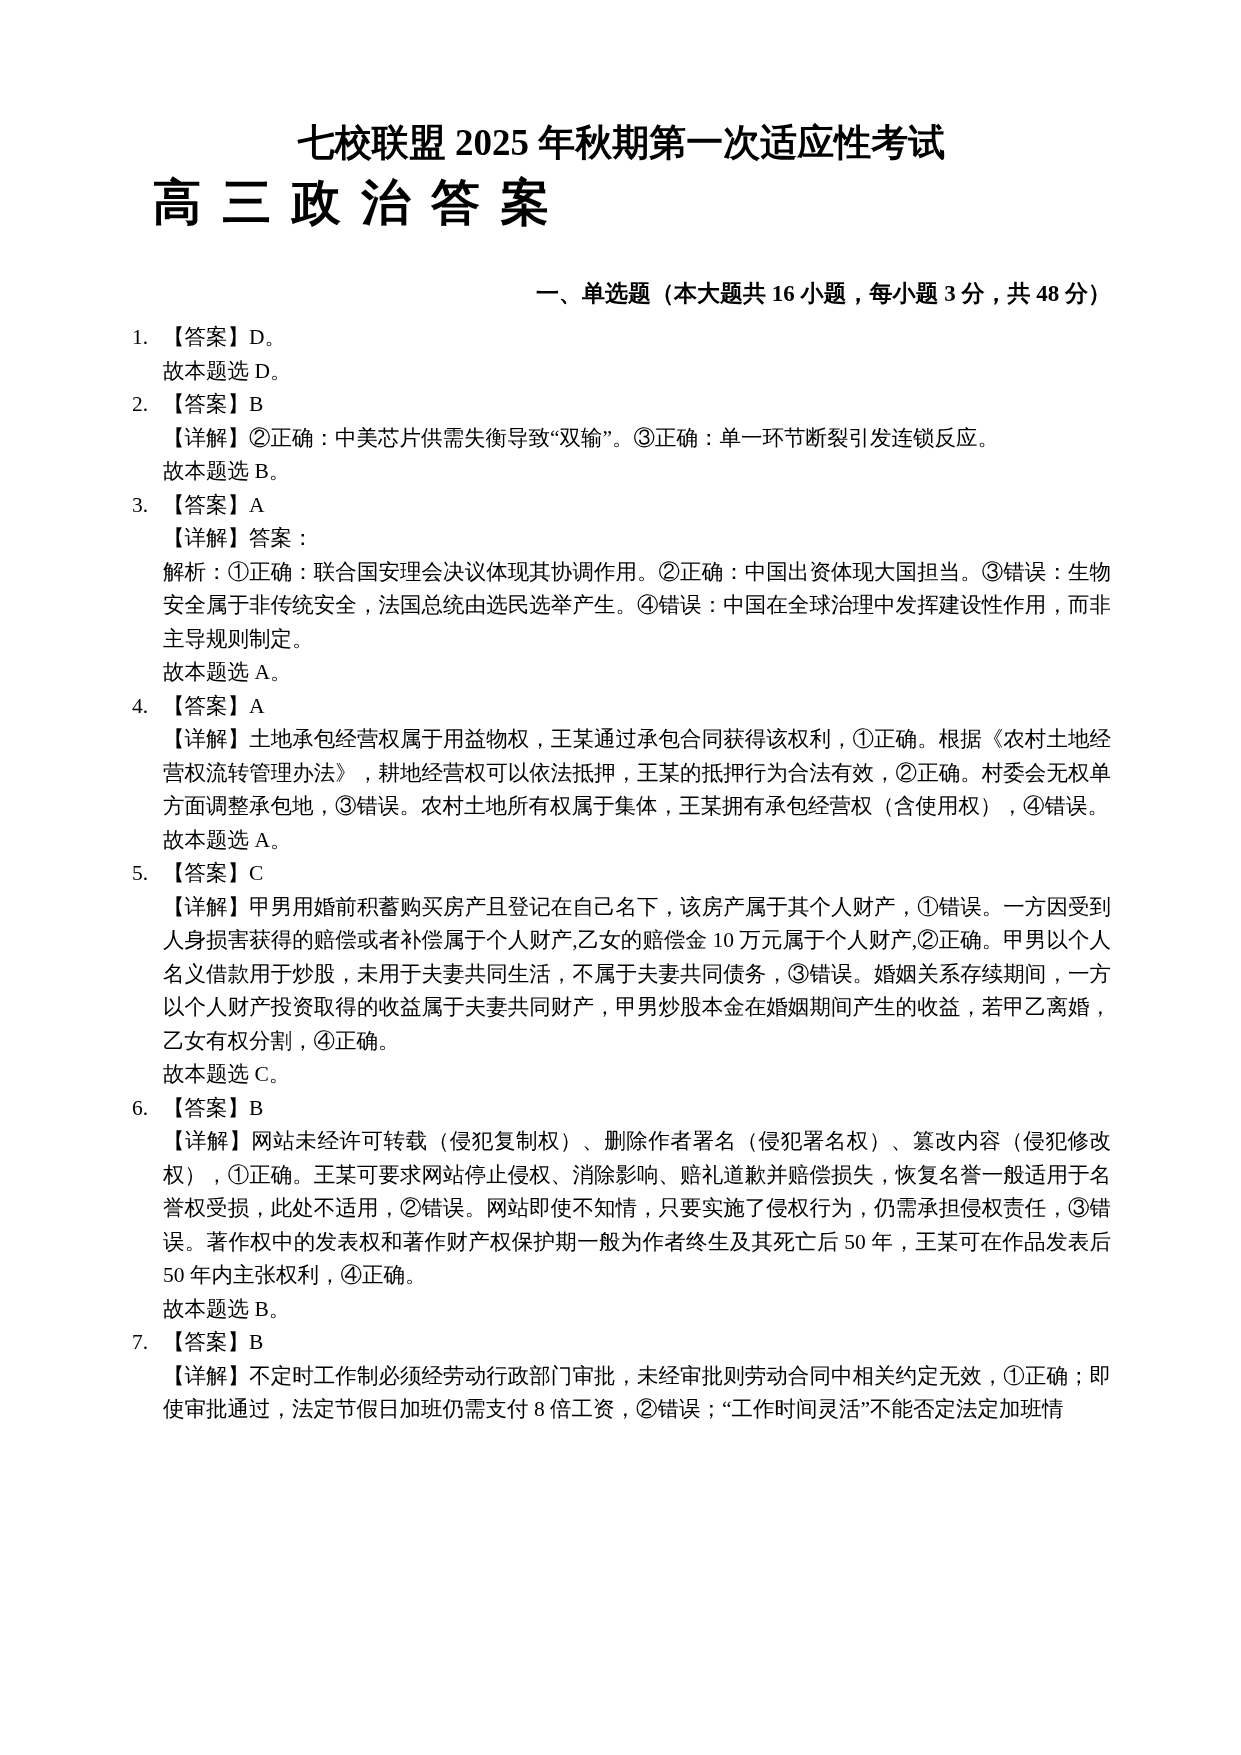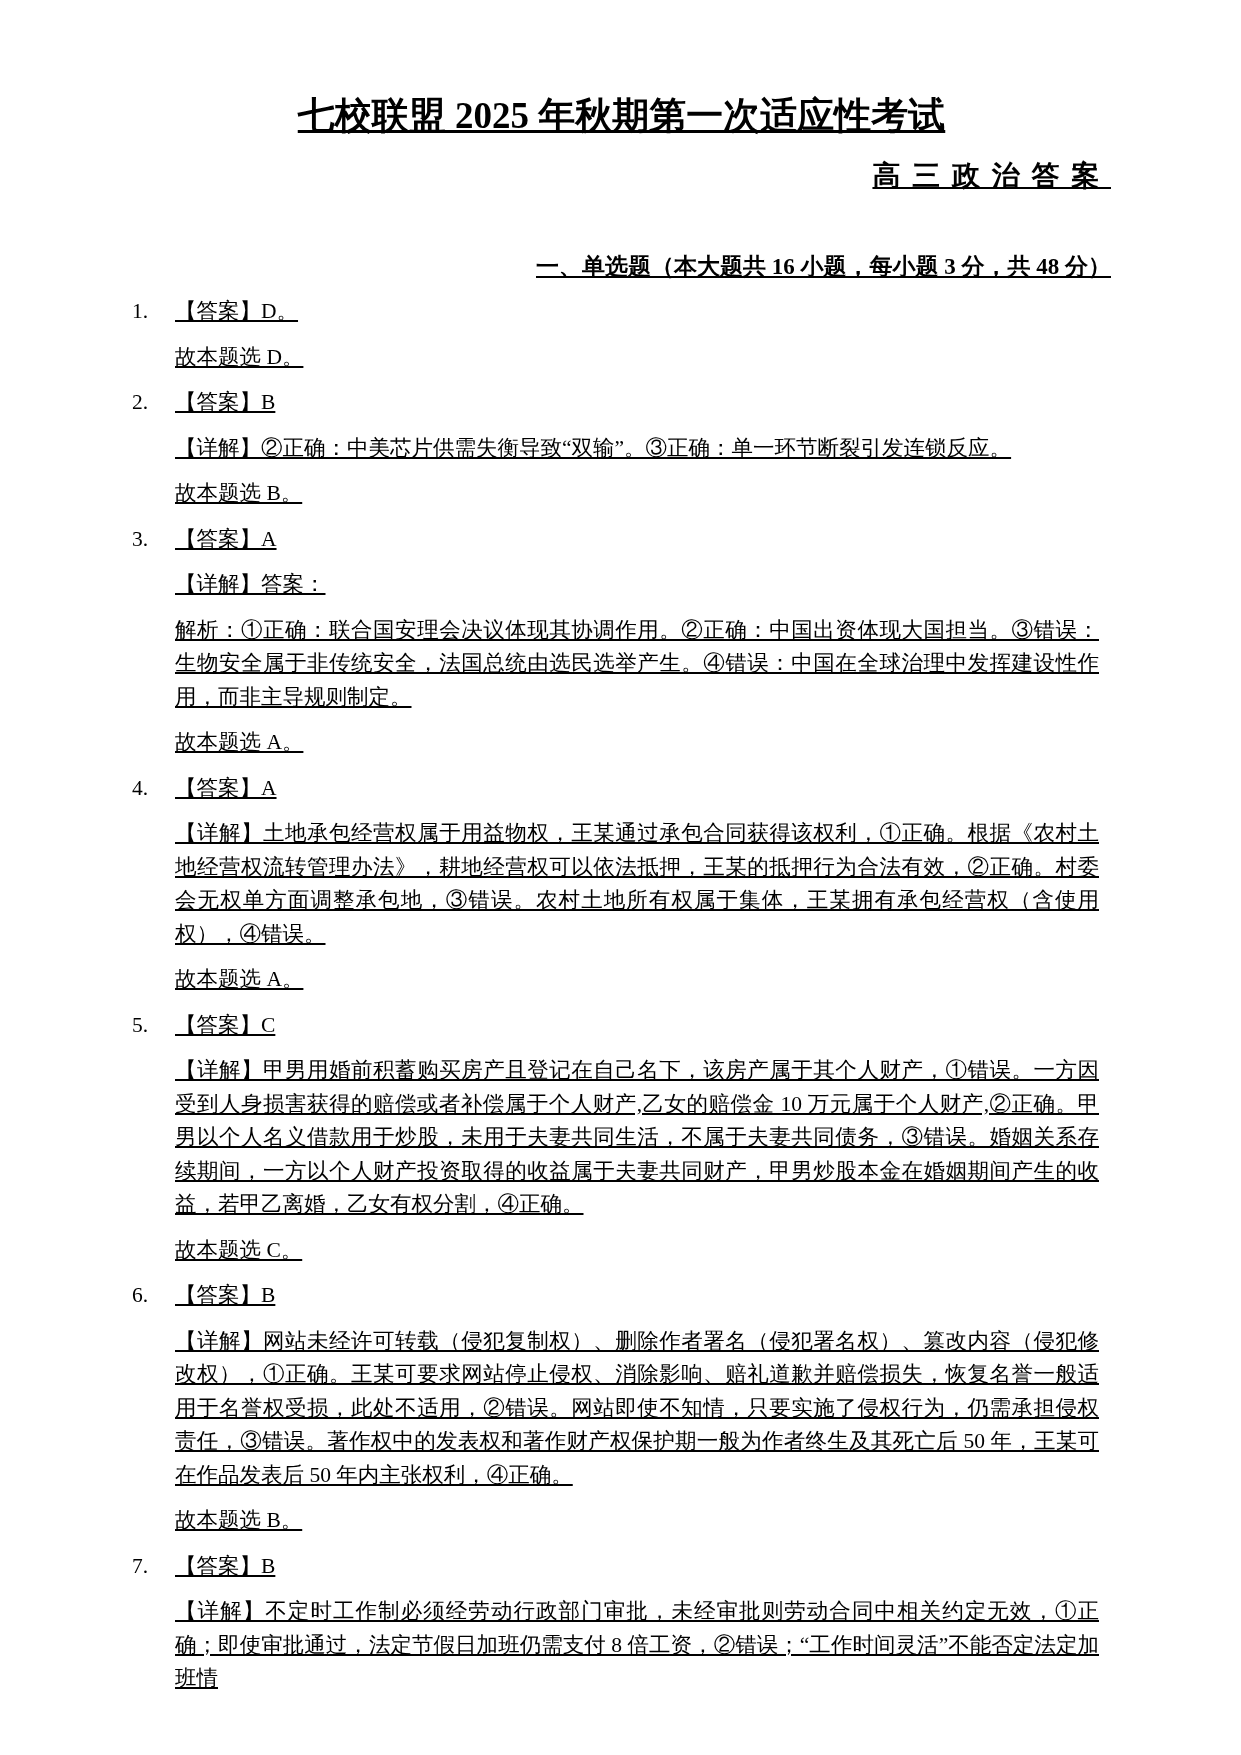--- a/index.html
+++ b/index.html
@@ -9,35 +9,34 @@
     background: #ffffff;
   }
   .page {
     position: relative;
     width: 1241px;
     height: 1755px;
     box-sizing: border-box;
     background: #ffffff;
     color: #000000;
     font-family: "Liberation Serif", "DejaVu Serif", serif;
-    padding: 93px 130px 0 132px;
+    padding: 120px 130px 0 132px;
     overflow: hidden;
-    text-decoration: underline;
   }
   .doc-title-1 {
     text-align: center;
     font-weight: bold;
     font-size: 37px;
     line-height: 46px;
     white-space: nowrap;
   }
   .doc-title-2 {
-    text-align: right;
+    text-align: left;
     font-weight: bold;
-    font-size: 28px;
+    font-size: 49px;
     line-height: 54px;
     letter-spacing: 0.42em;
     text-indent: 0.42em;
     margin-top: 10px;
     white-space: nowrap;
   }
   .section-heading {
     font-weight: bold;
     font-size: 23px;
     line-height: 32px;
@@ -52,21 +51,21 @@
   .question {
     position: relative;
     padding-left: 31px;
   }
   .q-num {
     position: absolute;
     left: 0;
     top: 0;
   }
   .q-para {
-    margin: 12px;
+    margin: 0;
     text-align: justify;
     text-justify: inter-ideograph;
   }
 </style>
 </head>
 <body>
 
 <div class="page">
   <div class="doc-title-1">七校联盟 2025 年秋期第一次适应性考试</div>
   <div class="doc-title-2">高三政治答案</div>

